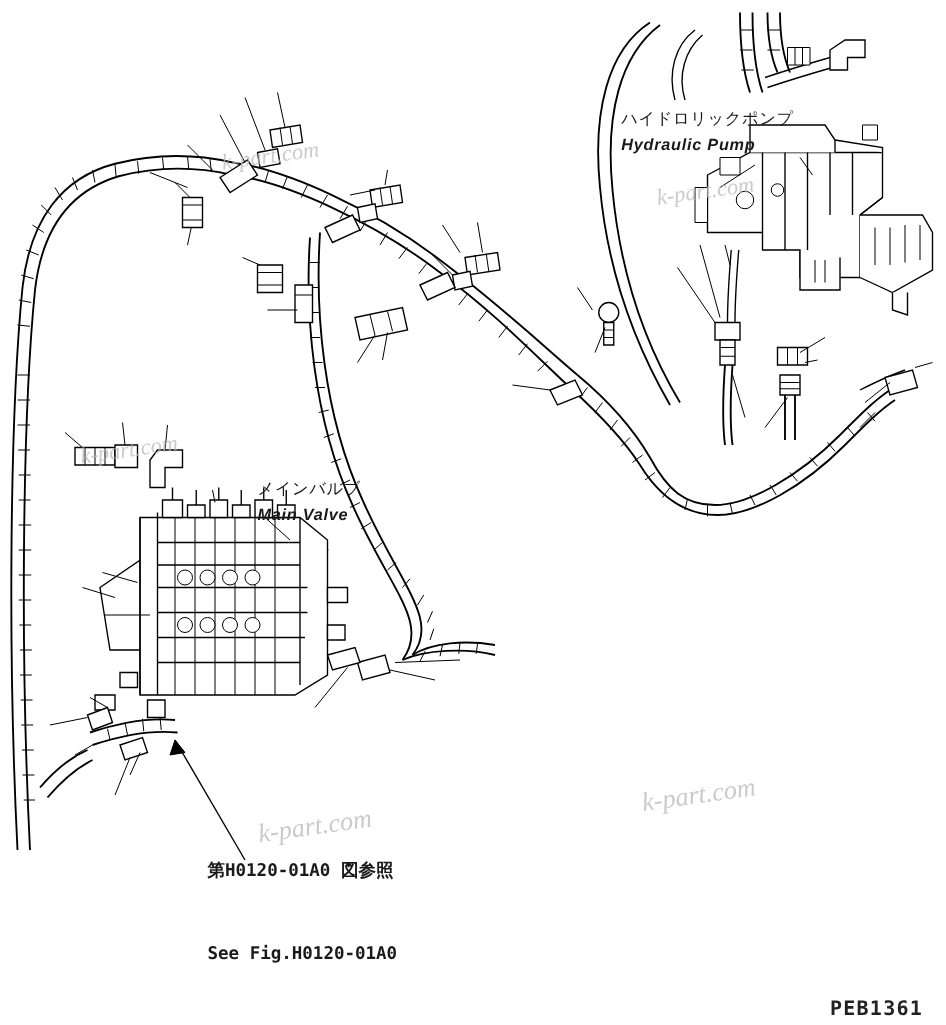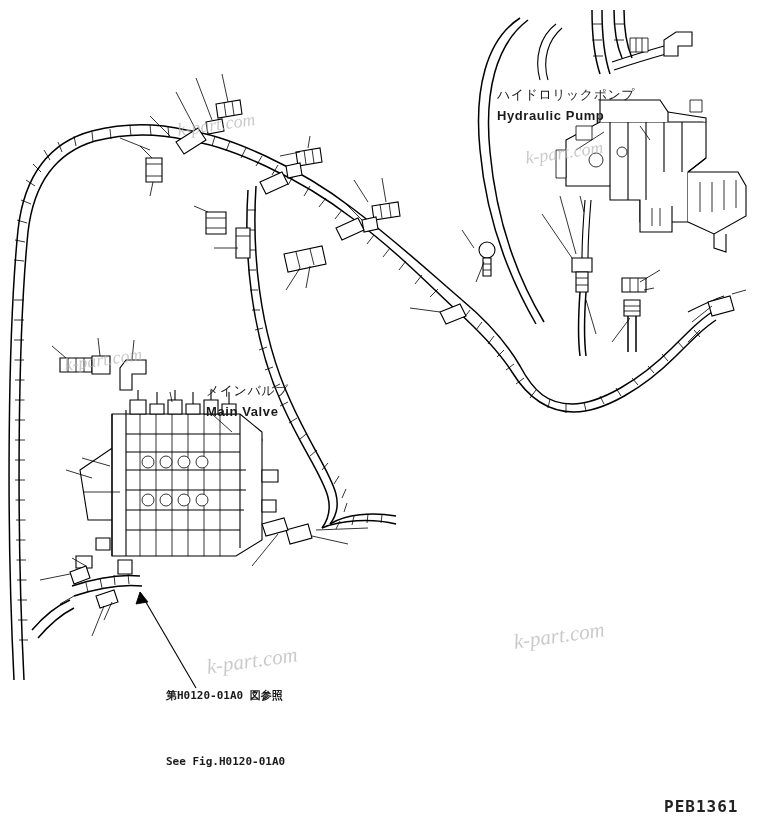--- a/index.html
+++ b/index.html
@@ -33,25 +33,26 @@
   }
   .jp-label {
     font-family: "DejaVu Sans", sans-serif;
     font-size: 13px;
     letter-spacing: 0.5px;
   }
   .en-label {
     font-family: "Liberation Sans", sans-serif;
     font-size: 13px;
     font-weight: bold;
+    font-style: italic;
     letter-spacing: 0.6px;
   }
   .mono-label {
     font-family: "DejaVu Sans Mono", monospace;
-    font-size: 11px;
+    font-size: 14px;
     font-weight: bold;
     letter-spacing: 0px;
   }
   .fig-code {
     font-family: "DejaVu Sans Mono", monospace;
     font-size: 16px;
     font-weight: bold;
     letter-spacing: 1px;
     color: #222;
   }

